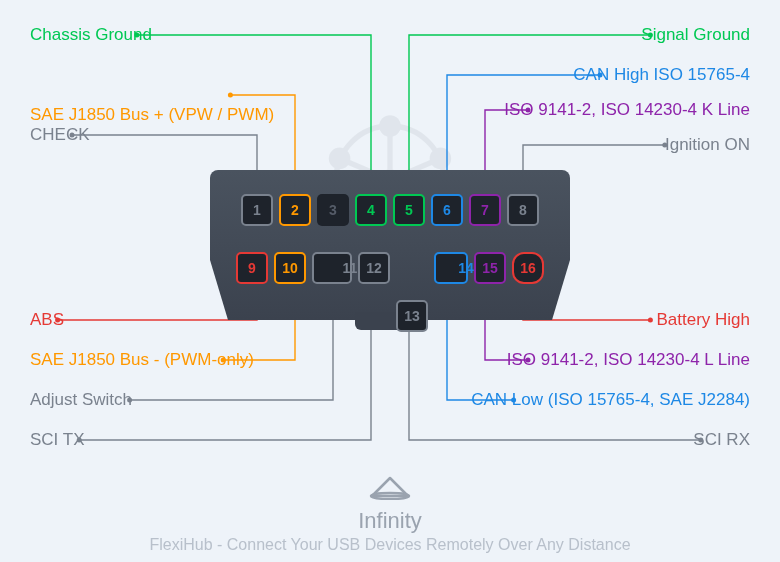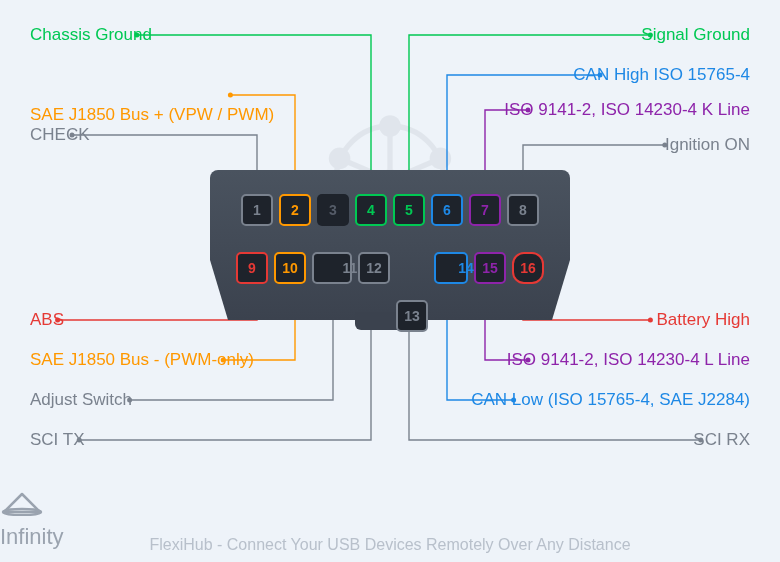--- a/index.html
+++ b/index.html
@@ -76,22 +76,22 @@
     z-index: 2;
     pointer-events: none;
   }
   svg.lines path {
     fill: none;
     stroke-width: 1.4;
   }
   .brand {
     position: absolute;
     left: 0; right: 0;
-    bottom: 12px;
-    text-align: left;
+    bottom: 28px;
+    text-align: center;
   }
   .brand-name {
     font-size: 22px;
     color: #9aa3af;
     font-weight: 400;
     margin-top: 4px;
   }
   .tagline {
     position: absolute;
     left: 0; right: 0; bottom: 8px;

